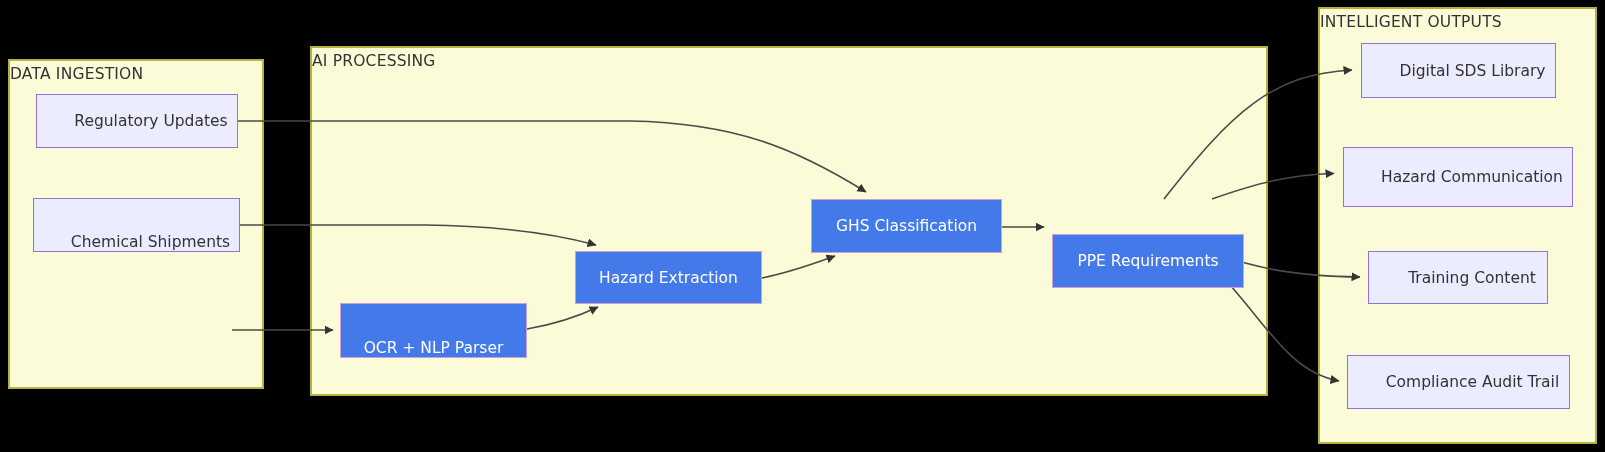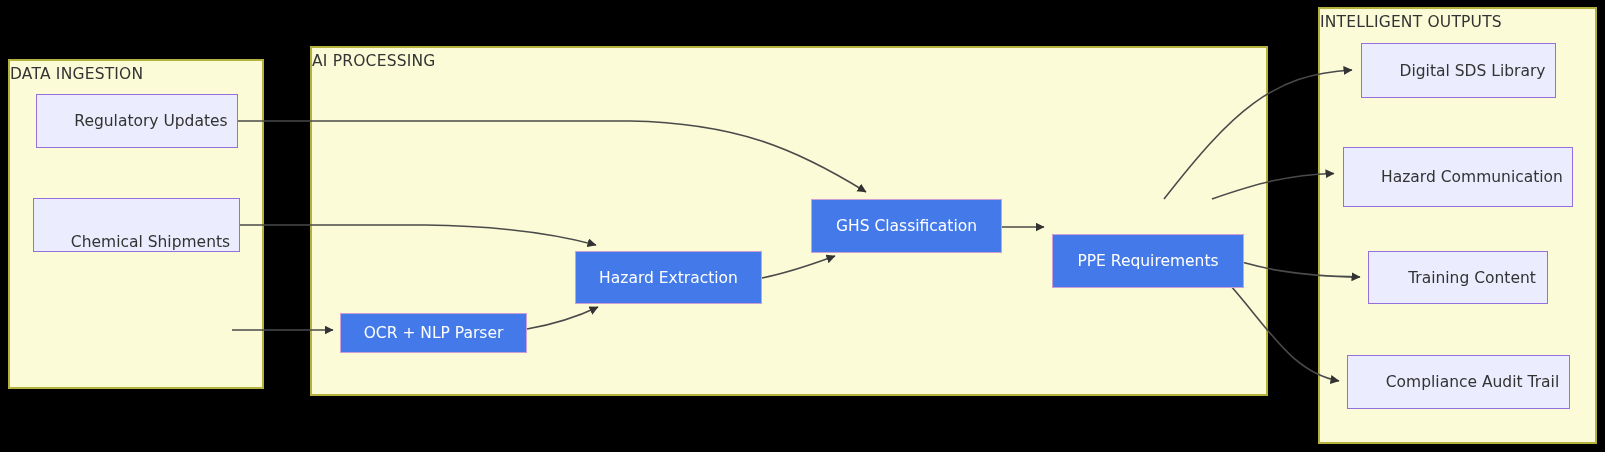--- a/index.html
+++ b/index.html
@@ -78,21 +78,21 @@
     <path class="edge" d="M1200,253 C1262,312 1283,371 1339,381" marker-end="url(#arrow)"></path>
   </svg>
 
   <div class="node io" style="left:36px;top:94px;width:202px;height:54px;">
     <span>Regulatory Updates</span>
   </div>
   <div class="node io" style="left:33px;top:198px;width:207px;height:54px;align-items:flex-end;">
     <span>Chemical Shipments</span>
   </div>
 
-  <div class="node proc" style="left:340px;top:313px;width:187px;height:40px;">
+  <div class="node proc" style="left:340px;top:303px;width:187px;height:55px;align-items:flex-end;">
     <span>OCR + NLP Parser</span>
   </div>
   <div class="node proc" style="left:575px;top:251px;width:187px;height:53px;">
     <span>Hazard Extraction</span>
   </div>
   <div class="node proc" style="left:811px;top:199px;width:191px;height:54px;">
     <span>GHS Classification</span>
   </div>
   <div class="node proc" style="left:1052px;top:199px;width:192px;height:54px;margin-top:35px;">
     <span>PPE Requirements</span>

